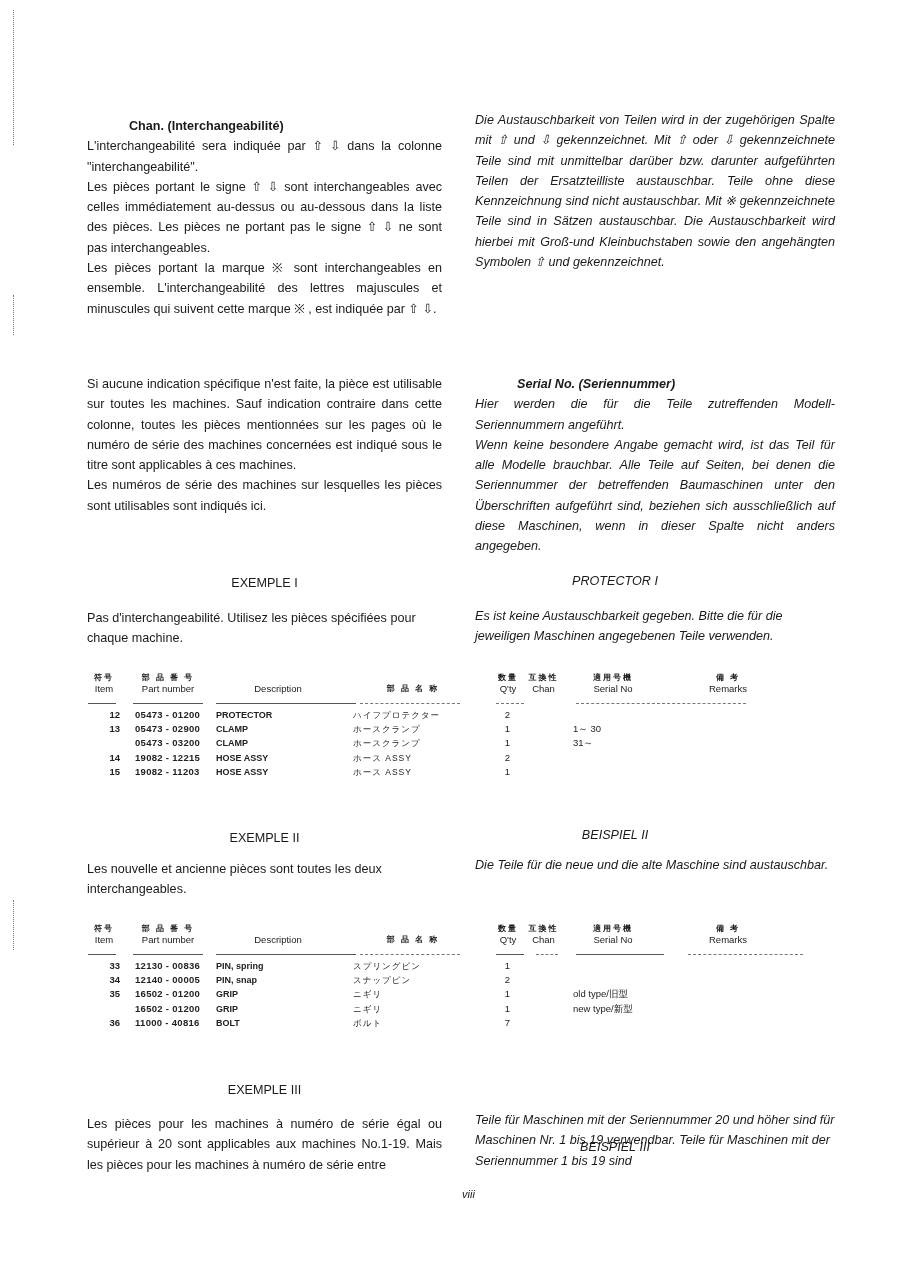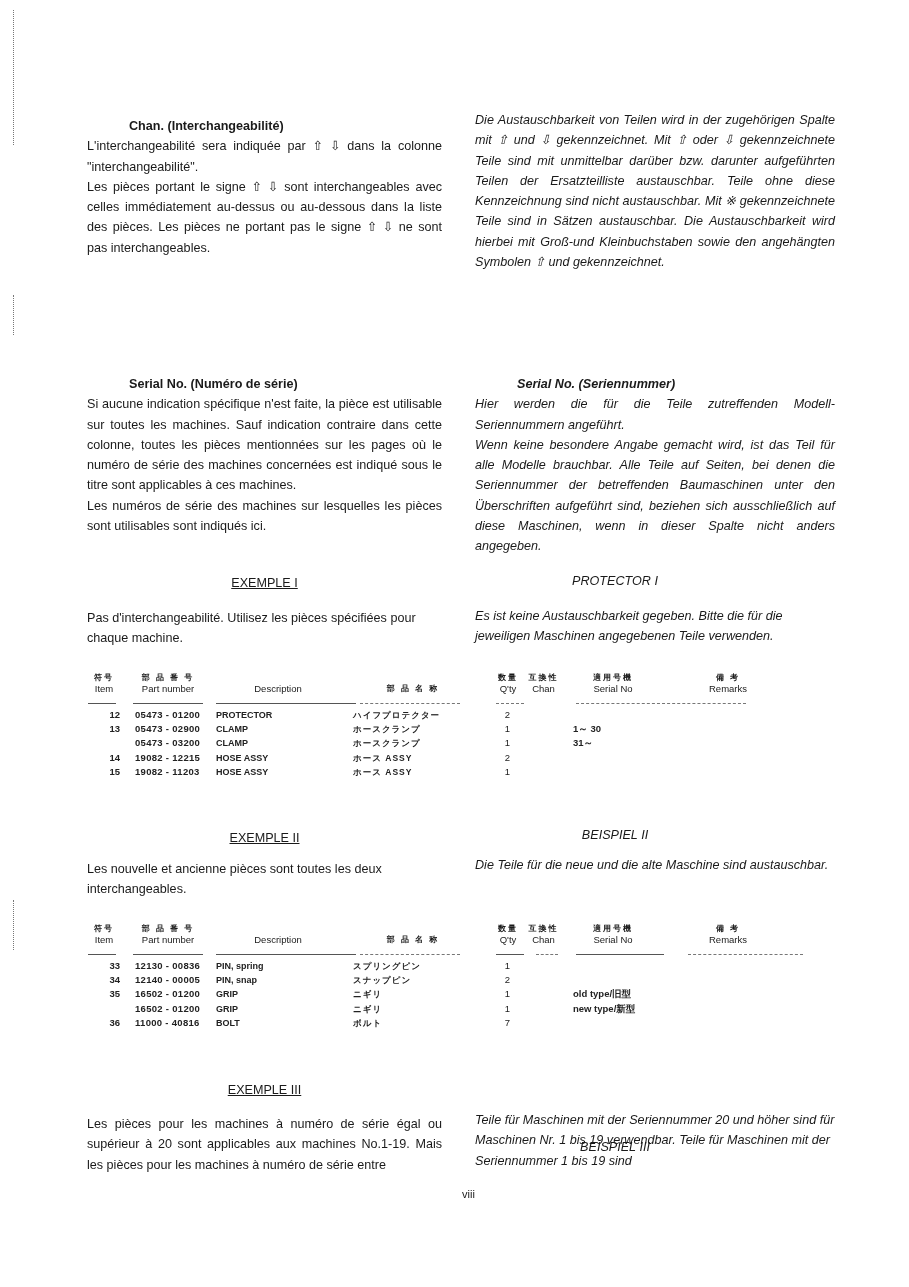--- a/index.html
+++ b/index.html
@@ -14,64 +14,64 @@
     .col.fr { left: 87px; }
     .col.de { left: 475px; width: 360px; font-style: italic; }
     .col p { margin: 0; }
     .col .head { font-weight: bold; margin-left: 42px; }
     .col.de .head { font-weight: bold; }
     .just { text-align: justify; }
 
     .example-title {
       position: absolute; font-size: 12.6px; text-align: center; width: 355px;
     }
-    .example-title.fr { left: 87px; text-decoration: underline; }
+    .example-title.fr { left: 87px; }
     .example-title.de { left: 475px; width: 280px; font-style: italic; }
 
     .parts-table {
       position: absolute; left: 88px; width: 670px; font-size: 9.5px;
     }
     .th-row { position: relative; height: 30px; }
     .th { position: absolute; text-align: center; line-height: 11px; }
     .th .jp { font-size: 8px; font-weight: bold; letter-spacing: 2px; }
     .rule { position: absolute; top: 31px; height: 0; border-top: 1px solid #555; }
     .rule.dash { border-top: 1px dashed #777; }
     .tbody { position: absolute; top: 36px; left: 0; width: 100%; }
     .tr { position: relative; height: 14.2px; line-height: 14.2px; font-weight: bold; color: #222; }
     .td { position: absolute; white-space: nowrap; }
     .td.item { left: 0; width: 32px; text-align: right; }
     .td.part { left: 47px; letter-spacing: 0.3px; }
     .td.desc { left: 128px; font-size: 9px; }
-    .td.jpname { left: 265px; font-size: 8.5px; font-weight: bold; letter-spacing: 1px; }
+    .td.jpname { left: 265px; font-size: 8.5px; font-weight: normal; letter-spacing: 1px; }
     .td.qty { left: 412px; width: 15px; text-align: center; font-weight: normal; }
     .td.chan { left: 440px; }
-    .td.serial { left: 485px; font-weight: bold; text-align: right; }
+    .td.serial { left: 485px; font-weight: normal; text-align: right; }
 
     .page-number {
-      position: absolute; top: 1188px; left: 462px; font-size: 11px;
+      position: absolute; top: 1188px; left: 462px; font-size: 11px; font-style: italic;
     }
   </style>
 </head>
 <body>
 
 <div class="margin-dots" style="top:10px;height:135px;"></div>
 <div class="margin-dots" style="top:295px;height:40px;"></div>
 <div class="margin-dots" style="top:900px;height:50px;"></div>
 
 <div class="col fr just" style="top:116px;">
   <p class="head">Chan. (Interchangeabilité)</p>
   <p>L'interchangeabilité sera indiquée par ⇧ ⇩ dans la colonne "interchangeabilité".</p>
   <p>Les pièces portant le signe ⇧ ⇩ sont interchangeables avec celles immédiatement au-dessus ou au-dessous dans la liste des pièces. Les pièces ne portant pas le signe ⇧ ⇩ ne sont pas interchangeables.</p>
+  <p>Les pièces portant la marque ※ sont interchangeables en ensemble. L'interchangeabilité des lettres majuscules et minuscules qui suivent cette marque ※ , est indiquée par ⇧ ⇩.</p>
 </div>
 <div class="col de just" style="top:110px;">
   <p>Die Austauschbarkeit von Teilen wird in der zugehörigen Spalte mit ⇧ und ⇩ gekennzeichnet. Mit ⇧ oder ⇩ gekennzeichnete Teile sind mit unmittelbar darüber bzw. darunter aufgeführten Teilen der Ersatzteilliste austauschbar. Teile ohne diese Kennzeichnung sind nicht austauschbar. Mit ※ gekennzeichnete Teile sind in Sätzen austauschbar. Die Austauschbarkeit wird hierbei mit Groß-und Kleinbuchstaben sowie den angehängten Symbolen ⇧ und gekennzeichnet.</p>
 </div>
 
 <div class="col fr just" style="top:374px;">
-  <p class="head">Serial No. (Numéro de série)</p>
   <p>Si aucune indication spécifique n'est faite, la pièce est utilisable sur toutes les machines. Sauf indication contraire dans cette colonne, toutes les pièces mentionnées sur les pages où le numéro de série des machines concernées est indiqué sous le titre sont applicables à ces machines.</p>
   <p>Les numéros de série des machines sur lesquelles les pièces sont utilisables sont indiqués ici.</p>
 </div>
 <div class="col de just" style="top:374px;">
   <p class="head">Serial No. (Seriennummer)</p>
   <p>Hier werden die für die Teile zutreffenden Modell-Seriennummern angeführt.</p>
   <p>Wenn keine besondere Angabe gemacht wird, ist das Teil für alle Modelle brauchbar. Alle Teile auf Seiten, bei denen die Seriennummer der betreffenden Baumaschinen unter den Überschriften aufgeführt sind, beziehen sich ausschließlich auf diese Maschinen, wenn in dieser Spalte nicht anders angegeben.</p>
 </div>
 
 <div class="example-title fr" style="top:576px;">EXEMPLE I</div>

